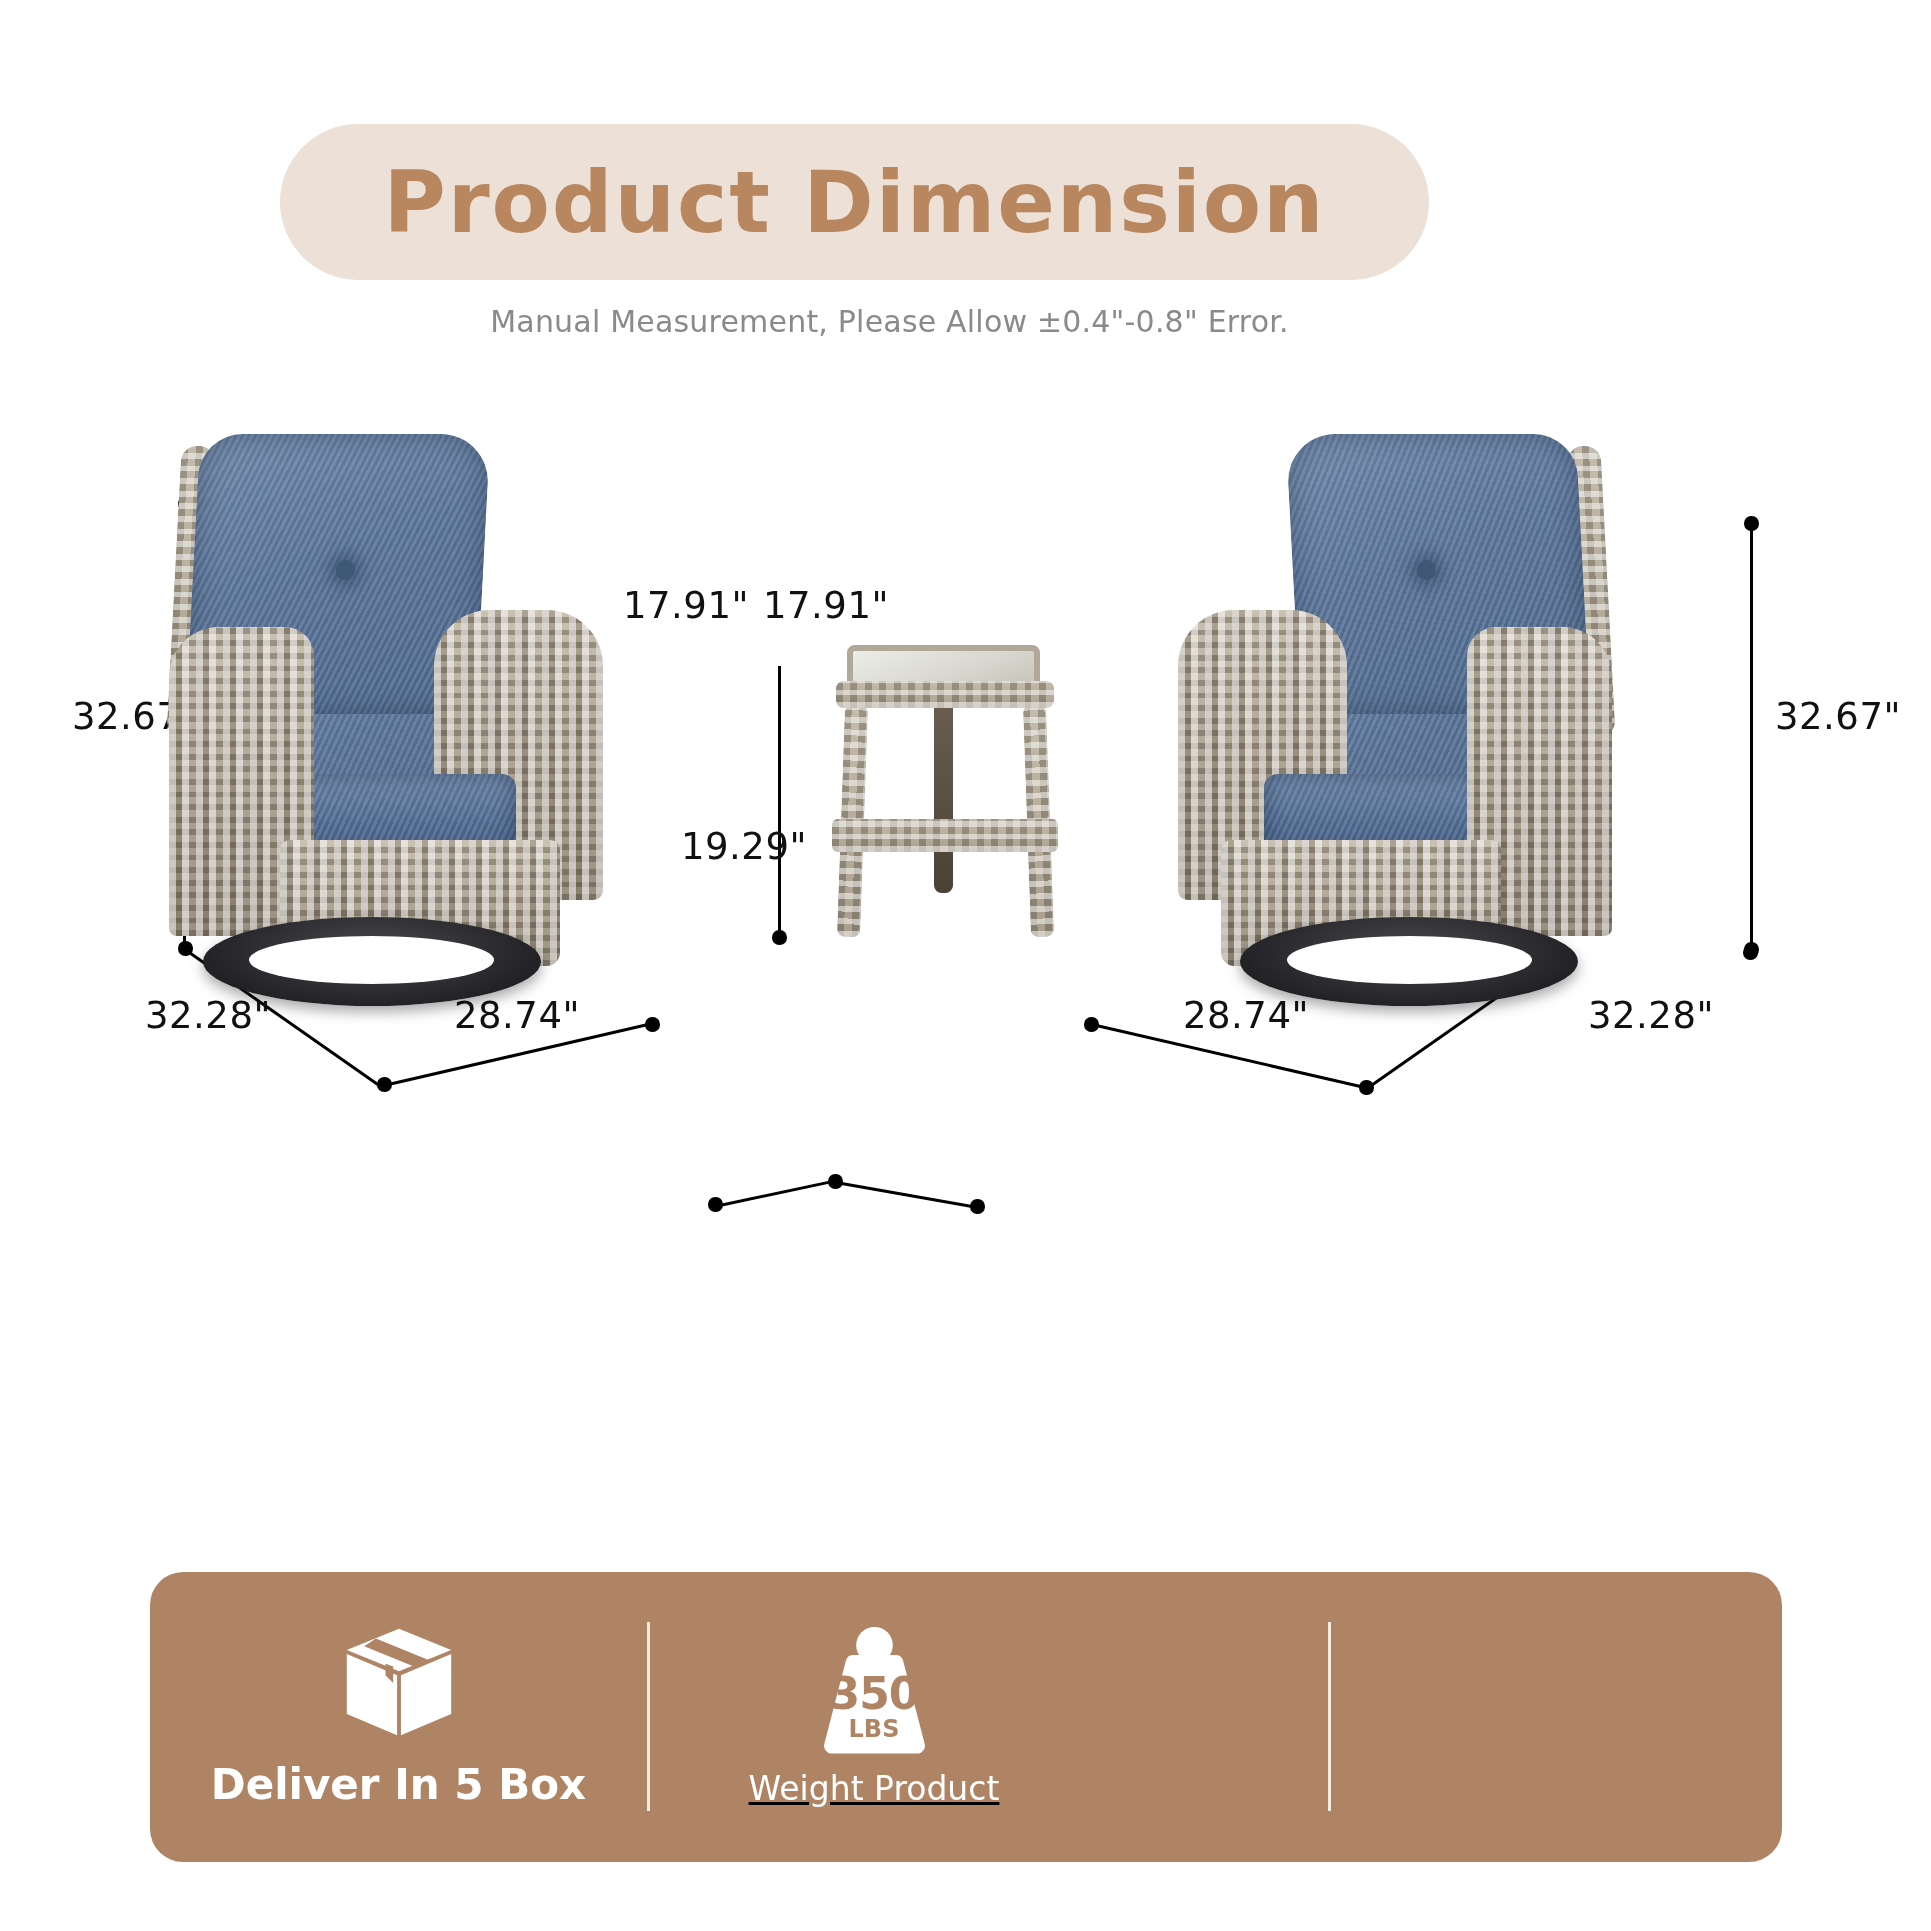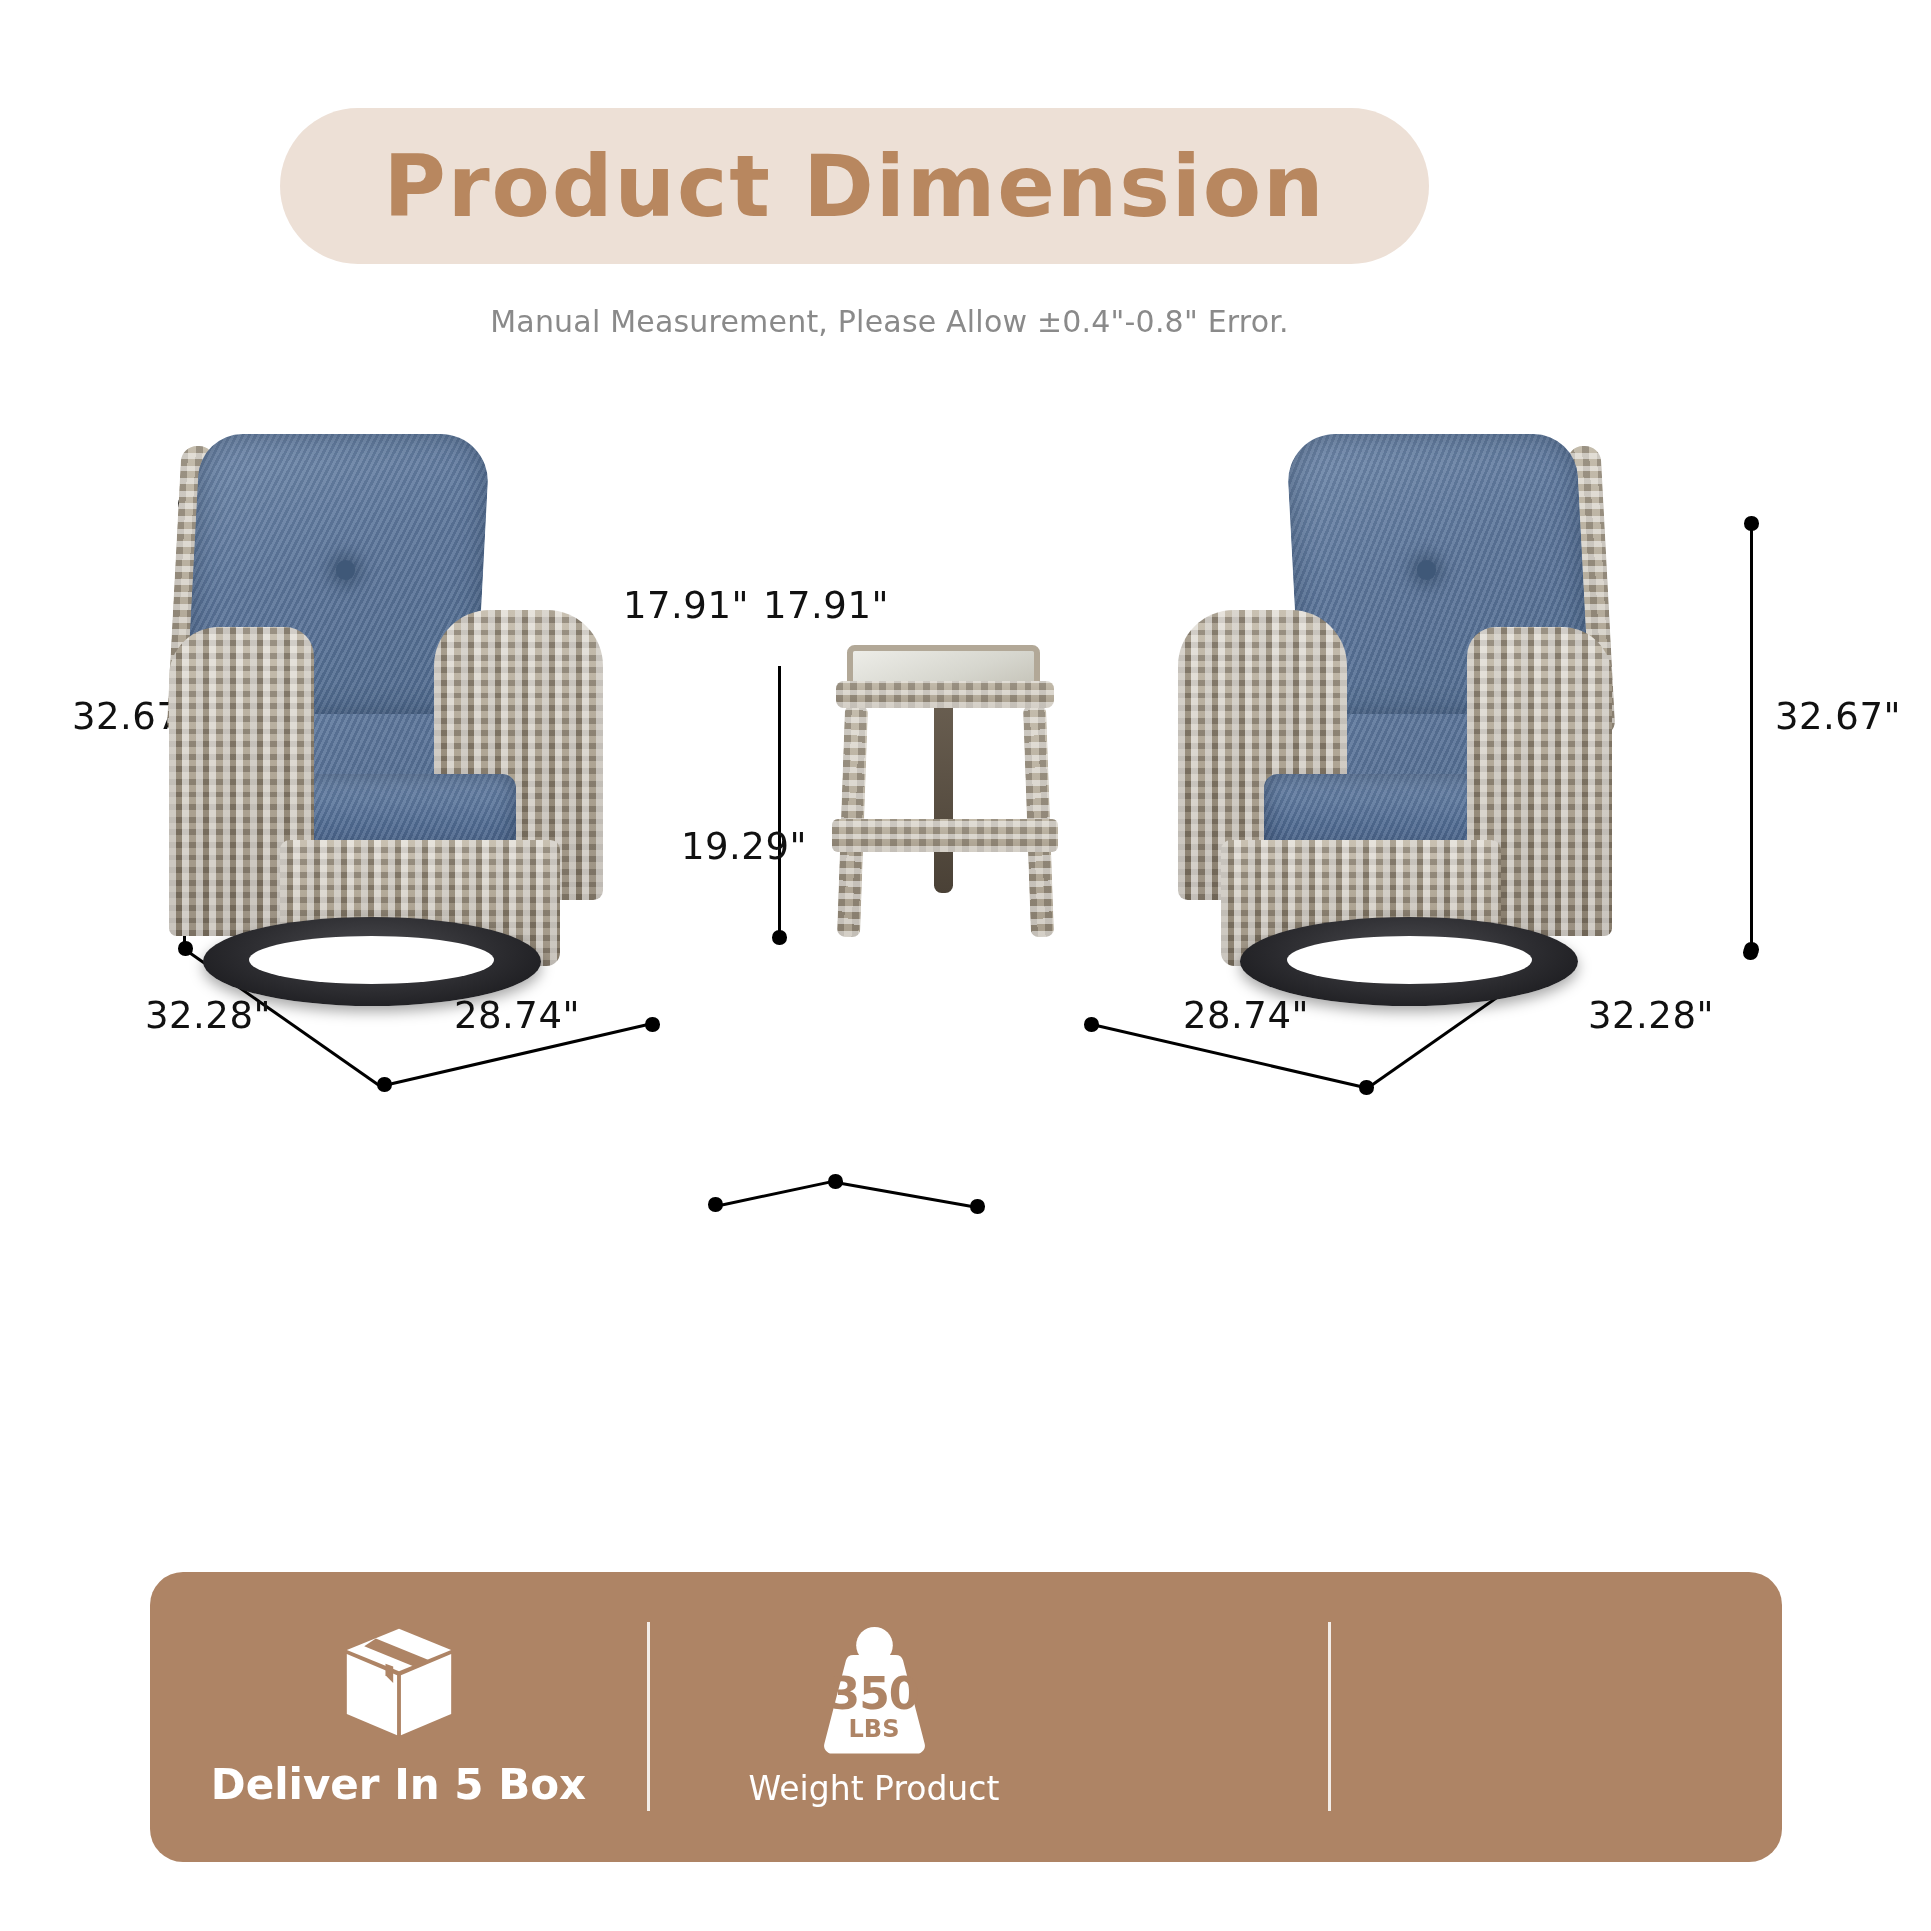--- a/index.html
+++ b/index.html
@@ -1,21 +1,21 @@
 <!DOCTYPE html>
 <html><head>
 <meta charset="utf-8">
 <style>
   * { margin:0; padding:0; box-sizing:border-box; }
   html,body { width:1931px; height:1931px; background:#ffffff; overflow:hidden; }
   body { font-family:"Liberation Sans", sans-serif; position:relative; }
 
   
   #title-banner{
-    position:absolute; left:280px; top:108px; width:1149px; height:156px;
+    position:absolute; left:280px; top:124px; width:1149px; height:156px;
     background:#EDE0D6; border-radius:79px;
     display:flex; align-items:center; justify-content:center;
   }
   #title-text{
     font-size:85px; font-weight:700; color:#B8875F; letter-spacing:1.9px;
     font-family:"DejaVu Sans", sans-serif;
   }
   #subtitle{
     position:absolute; left:0; top:304px; width:1779px; text-align:center;
     font-size:30px; color:#8A8A8A; font-family:"DejaVu Sans", sans-serif;
@@ -81,21 +81,21 @@
   
   #footer-bar{
     position:absolute; left:150px; top:1572px; width:1632px; height:290px;
     background:#AE8465; border-radius:33px;
     display:flex; align-items:stretch;
   }
   .footer-cell{ position:relative; display:flex; flex-direction:column;
                 align-items:center; justify-content:center; }
   #cell-deliver{ width:497px; }
   #cell-items{ flex:1; }
-  #cell-weight{ width:454px; }
+  #cell-weight{ width:454px;text-decoration:underline; }
   .divider{ position:absolute; top:50px; width:2.9px; height:189px; background:rgba(255,255,255,.85); }
   #divider-1{ left:497px; }
   #divider-2{ left:1178px; }
 
   .footer-title{ font-size:42px; font-weight:700; color:#fff;
                  font-family:"DejaVu Sans", sans-serif; }
   .footer-line{ font-size:39px; color:#fff; font-family:"DejaVu Sans", sans-serif;
                 line-height:1.0; }
   .footer-caption{ font-size:33px; color:#fff; font-family:"DejaVu Sans", sans-serif; }
 

